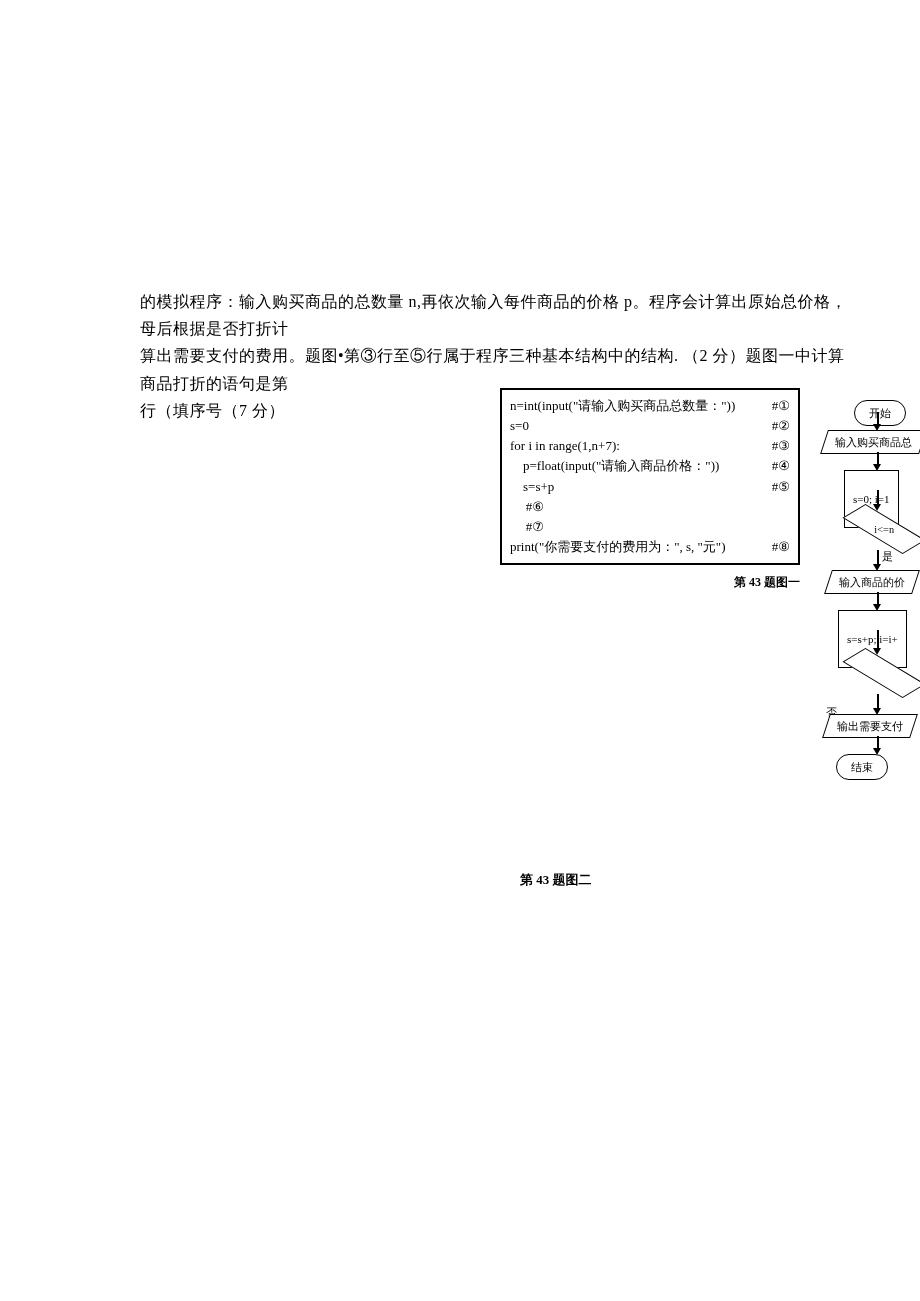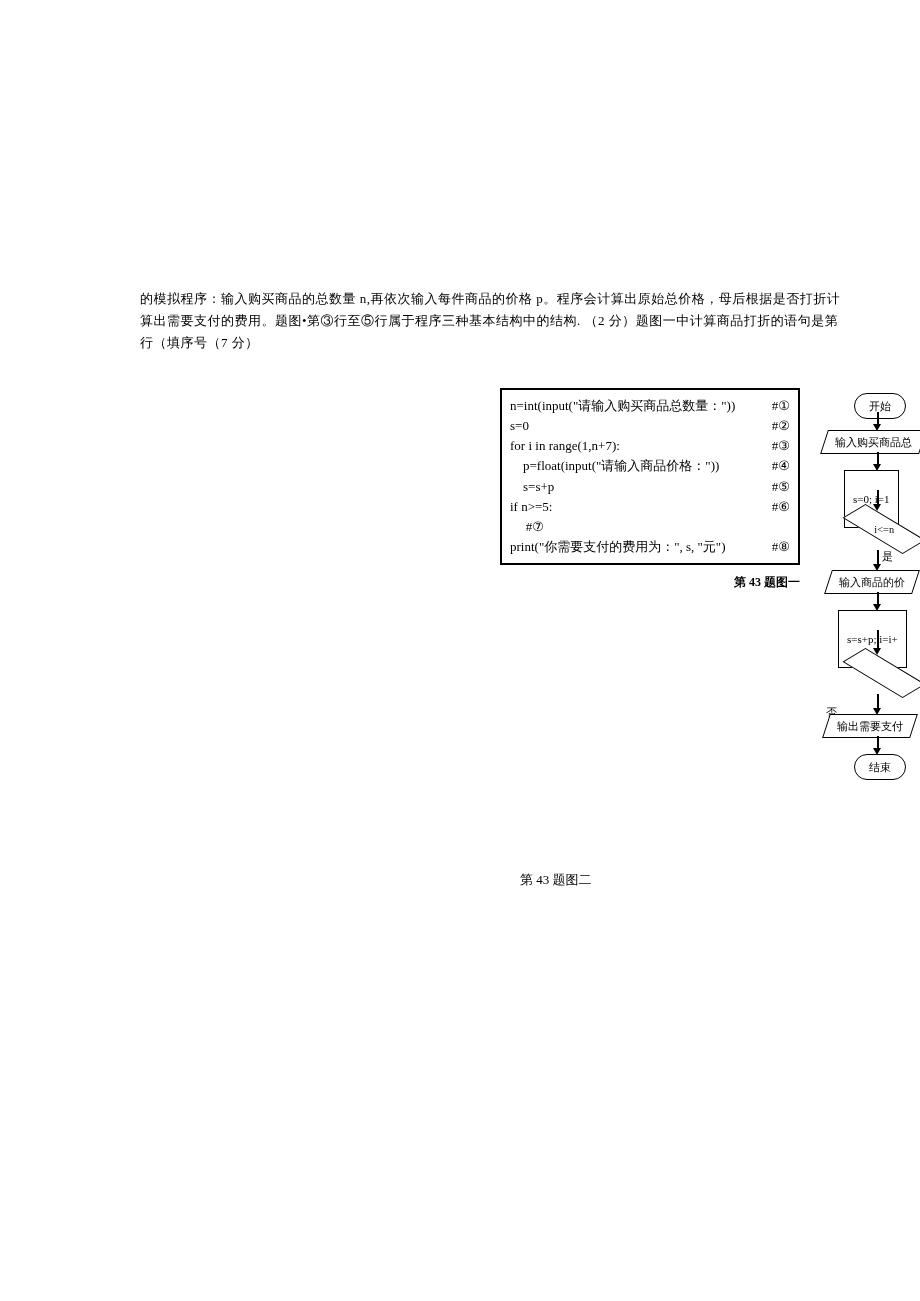--- a/index.html
+++ b/index.html
@@ -15,21 +15,21 @@
     width: 920px;
     height: 1301px;
     position: relative;
     overflow: hidden;
   }
   .body-text {
     position: absolute;
     left: 140px;
     top: 288px;
     width: 720px;
-    font-size: 13px;
+    font-size: 16px;
     line-height: 1.7;
     letter-spacing: 0.5px;
   }
   .body-text p { margin: 0; }
 
   .figures-row {
     position: absolute;
     top: 388px;
     left: 500px;
     width: 520px;
@@ -103,21 +103,21 @@
   }
   .vline { position: absolute; width: 1.5px; background: #000; }
   .arrowdown { position: absolute; width: 0; height: 0; border-left: 4px solid transparent; border-right: 4px solid transparent; border-top: 7px solid #000; }
   .lbl { position: absolute; font-size: 11px; }
 
   .fig2-caption {
     position: absolute;
     left: 520px;
     top: 870px;
     font-size: 13px;
-    font-weight: 400;
+    font-weight: 700;
   }
 </style>
 </head>
 <body>
 <div class="page">
 
 <div class="body-text">
   <p>的模拟程序：输入购买商品的总数量 n,再依次输入每件商品的价格 p。程序会计算出原始总价格，母后根据是否打折计</p>
   <p>算出需要支付的费用。题图•第③行至⑤行属于程序三种基本结构中的结构. （2 分）题图一中计算商品打折的语句是第</p>
   <p>行（填序号（7 分）</p>
@@ -125,30 +125,30 @@
 
 <div class="figures-row">
 
   <div class="codefig">
     <div class="codebox">
       <div class="codeline"><span class="c">n=int(input("请输入购买商品总数量："))</span><span class="n">#①</span></div>
       <div class="codeline"><span class="c">s=0</span><span class="n">#②</span></div>
       <div class="codeline"><span class="c">for i in range(1,n+7):</span><span class="n">#③</span></div>
       <div class="codeline"><span class="c">    p=float(input("请输入商品价格："))</span><span class="n">#④</span></div>
       <div class="codeline"><span class="c">    s=s+p</span><span class="n">#⑤</span></div>
-      <div class="codeline"><span class="c">if n&gt;=5:</span><span class="n">#⑥</span></div>
+      <div class="codeline"><span class="n">#⑥</span></div>
       <div class="codeline"><span class="n">#⑦</span></div>
       <div class="codeline"><span class="c">print("你需要支付的费用为：", s, "元")</span><span class="n">#⑧</span></div>
     </div>
     <div class="caption">第 43 题图一</div>
   </div>
 
   <div class="flowfig">
 
-    <div class="shape terminator" style="left:30px; top:5px;align-items:center;">
+    <div class="shape terminator" style="left:30px; top:12px;align-items:center;">
       <span>开始</span>
     </div>
     <div class="vline" style="left:53px; top:24px; height:14px;"></div>
     <div class="arrowdown" style="left:49px; top:36px;"></div>
 
     <div class="shape parallelogram" style="left:0px; top:42px;">
       <span class="txt">输入购买商品总</span>
     </div>
     <div class="vline" style="left:53px; top:64px; height:14px;"></div>
     <div class="arrowdown" style="left:49px; top:76px;"></div>
@@ -184,21 +184,21 @@
     <span class="lbl" style="left:2px; top:316px;">否</span>
     <div class="vline" style="left:53px; top:306px; height:16px;"></div>
     <div class="arrowdown" style="left:49px; top:320px;"></div>
 
     <div class="shape parallelogram" style="left:2px; top:326px;">
       <span class="txt">输出需要支付</span>
     </div>
     <div class="vline" style="left:53px; top:348px; height:14px;"></div>
     <div class="arrowdown" style="left:49px; top:360px;"></div>
 
-    <div class="shape terminator" style="left:30px; top:366px;">
+    <div class="shape terminator" style="left:12px; top:366px;">
       <span>结束</span>
     </div>
   </div>
 </div>
 
 <div class="fig2-caption">第 43 题图二</div>
 
 </div>
 
 </body></html>

